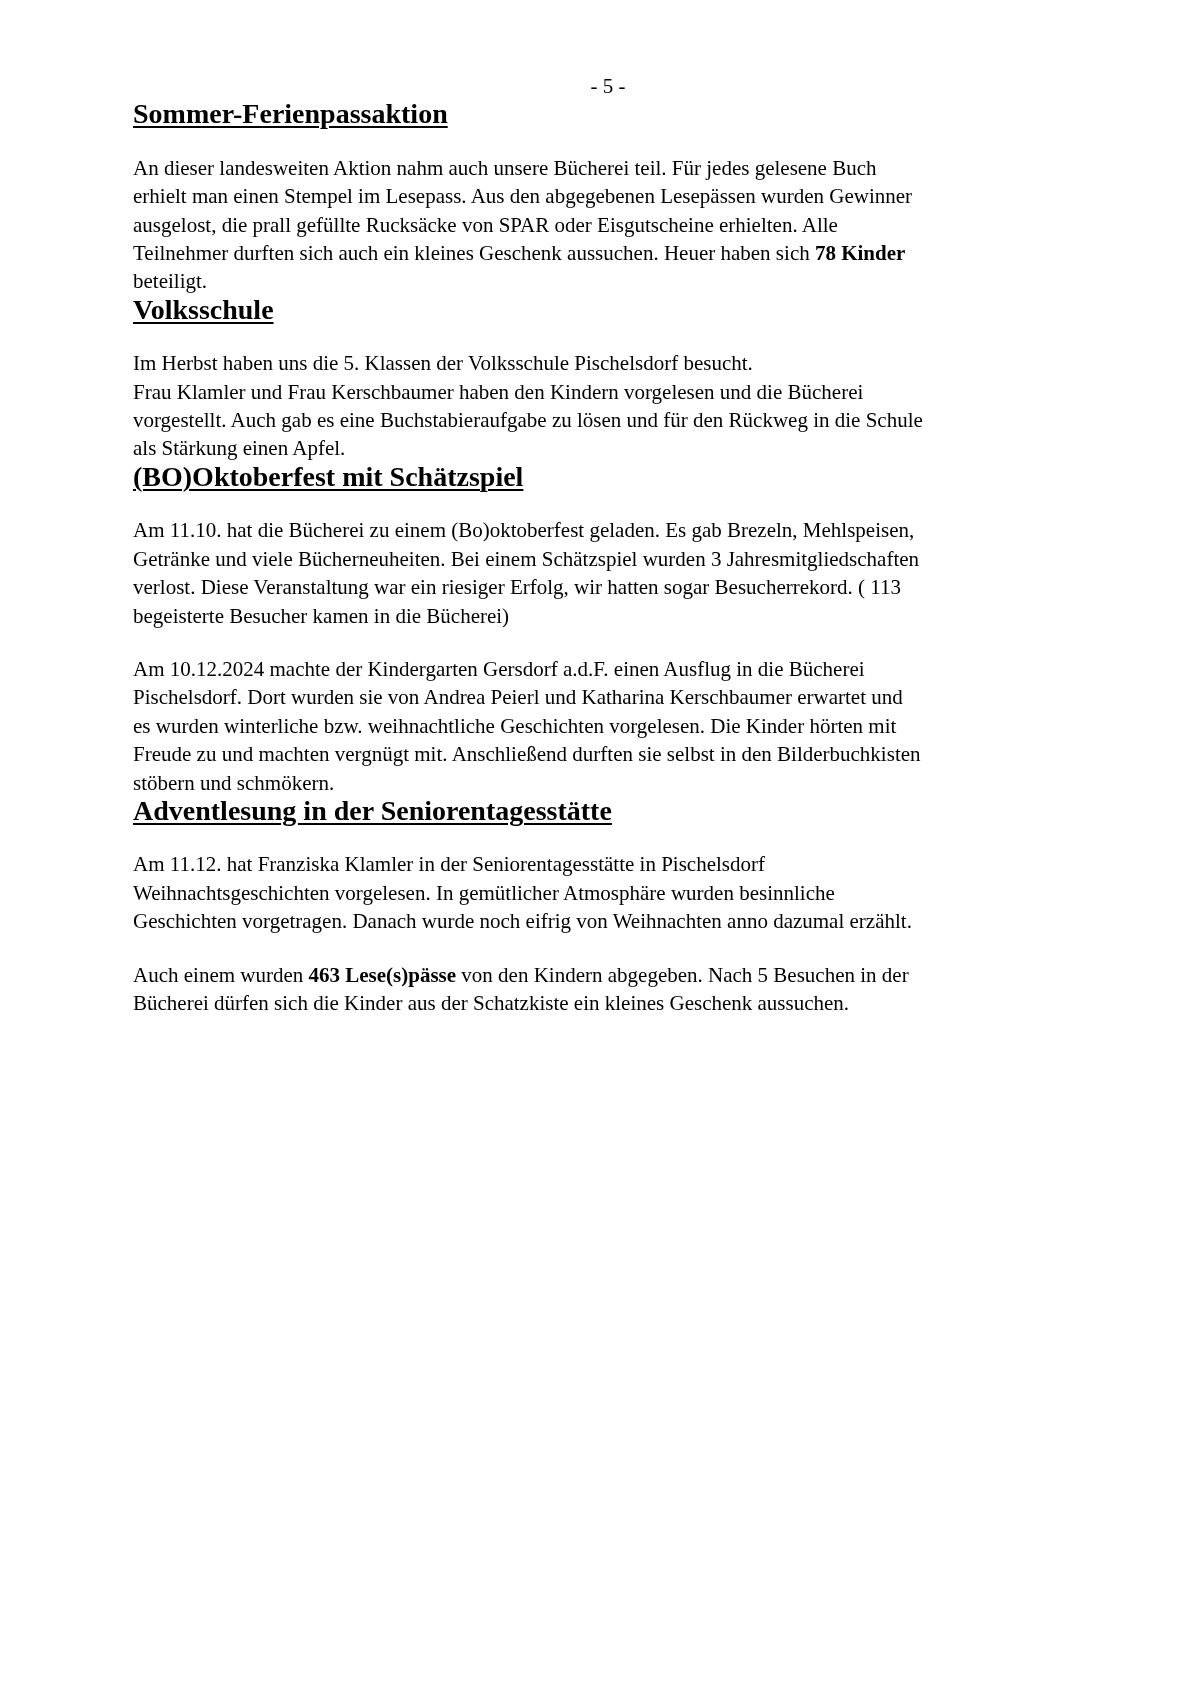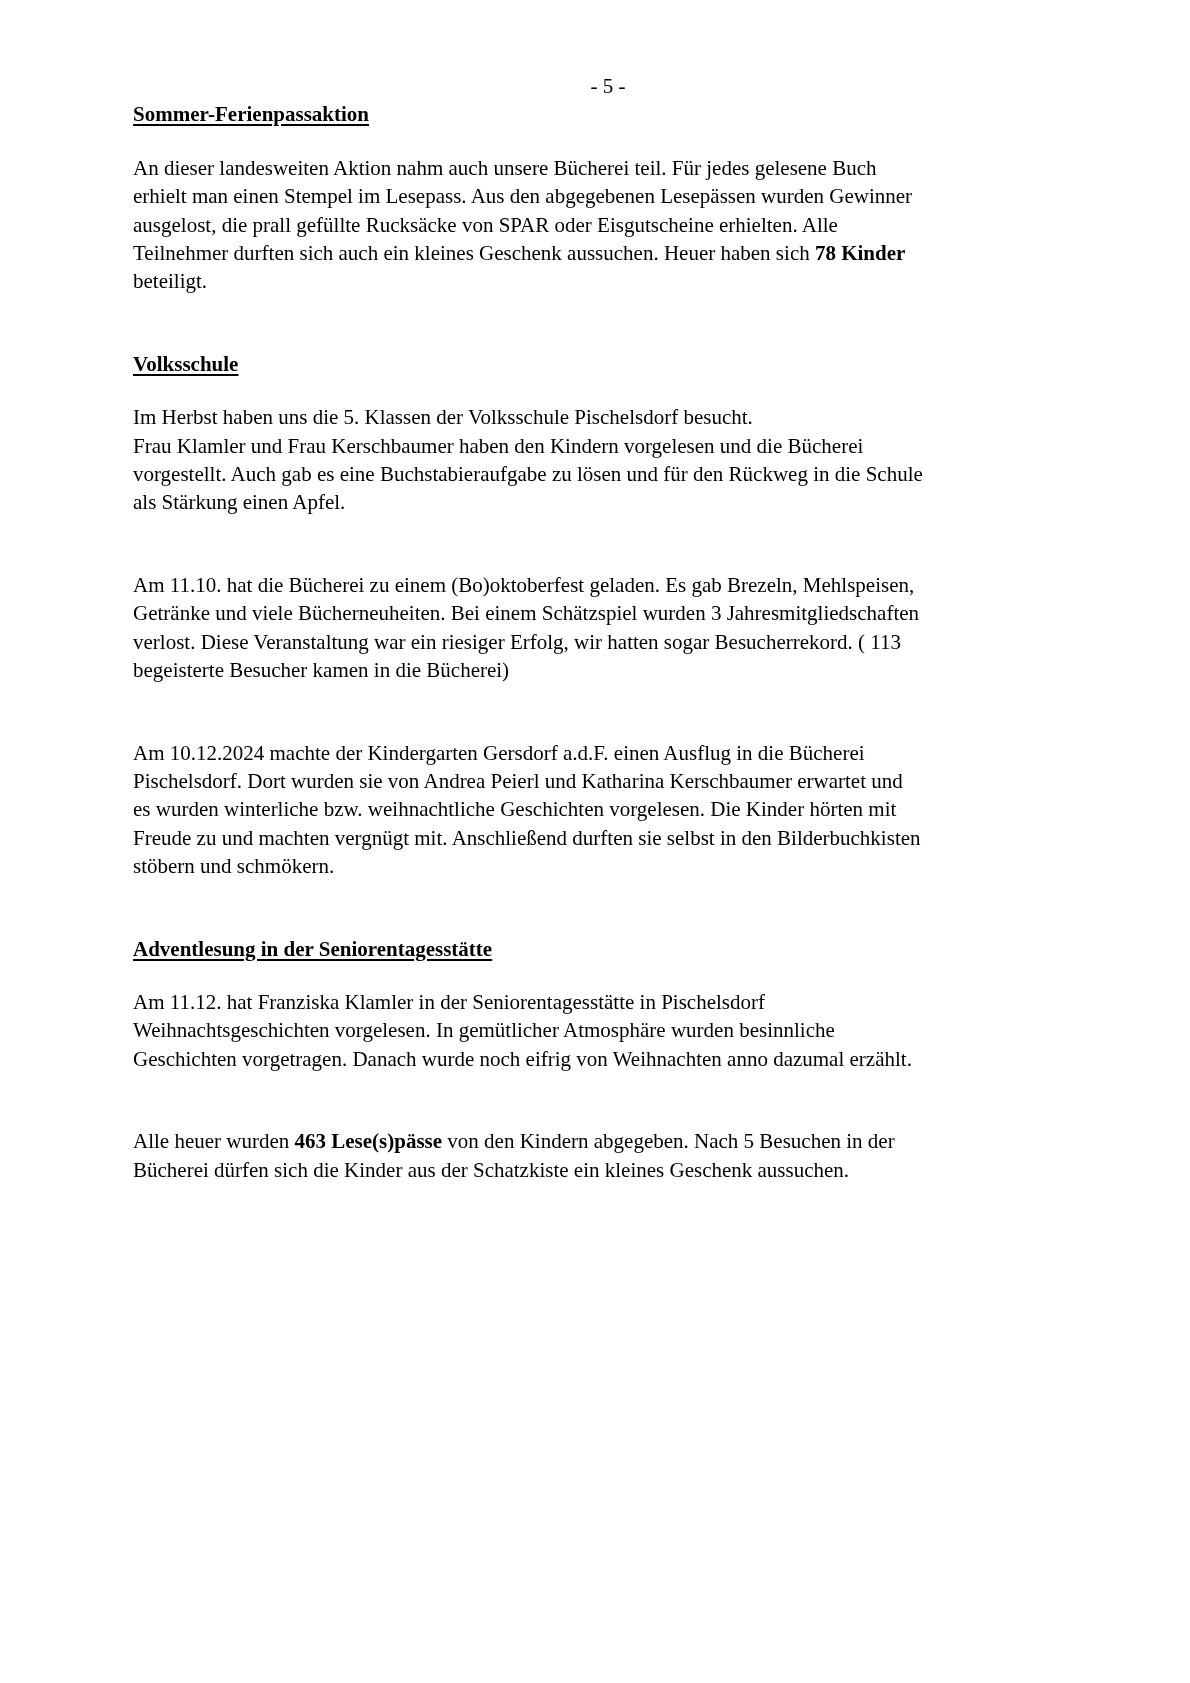--- a/index.html
+++ b/index.html
@@ -17,28 +17,27 @@
     font-family: "Liberation Serif", "DejaVu Serif", serif;
     font-size: 21px;
     line-height: 28.4px;
     padding: 72px 107px 0 133px;
     overflow: hidden;
   }
   .page-number {
     text-align: center;
   }
   .doc-section {
-    margin-top: 54px;
   }
   .doc-section:first-child {
     margin-top: 0;
   }
   h2.heading {
     margin: 0;
-    font-size: 21px;
+    font-size: 28px;
     line-height: 28.4px;
     font-weight: bold;
     text-decoration: underline;
     text-decoration-thickness: 2px;
     text-underline-offset: 3px;
   }
   p.para {
     margin: 25px 0 0 0;
     white-space: pre-line;
   }
@@ -61,20 +60,21 @@
 beteiligt.</span></p>
       </section>
       <section class="doc-section">
         <h2 class="heading">Volksschule</h2>
         <p class="para"><span>Im Herbst haben uns die 5. Klassen der Volksschule Pischelsdorf besucht.
 Frau Klamler und Frau Kerschbaumer haben den Kindern vorgelesen und die Bücherei
 vorgestellt. Auch gab es eine Buchstabieraufgabe zu lösen und für den Rückweg in die Schule
 als Stärkung einen Apfel.</span></p>
       </section>
       <section class="doc-section">
+        <h2 class="heading">(BO)Oktoberfest mit Schätzspiel</h2>
         <p class="para"><span>Am 11.10. hat die Bücherei zu einem (Bo)oktoberfest geladen. Es gab Brezeln, Mehlspeisen,
 Getränke und viele Bücherneuheiten. Bei einem Schätzspiel wurden 3 Jahresmitgliedschaften
 verlost. Diese Veranstaltung war ein riesiger Erfolg, wir hatten sogar Besucherrekord. ( 113
 begeisterte Besucher kamen in die Bücherei)</span></p>
       </section>
       <section class="doc-section">
       </section>
       <section class="doc-section">
         <p class="para"><span>Am 10.12.2024 machte der Kindergarten Gersdorf a.d.F. einen Ausflug in die Bücherei
 Pischelsdorf. Dort wurden sie von Andrea Peierl und Katharina Kerschbaumer erwartet und
@@ -82,17 +82,17 @@
 Freude zu und machten vergnügt mit. Anschließend durften sie selbst in den Bilderbuchkisten
 stöbern und schmökern.</span></p>
       </section>
       <section class="doc-section">
         <h2 class="heading">Adventlesung in der Seniorentagesstätte</h2>
         <p class="para"><span>Am 11.12. hat Franziska Klamler in der Seniorentagesstätte in Pischelsdorf
 Weihnachtsgeschichten vorgelesen. In gemütlicher Atmosphäre wurden besinnliche
 Geschichten vorgetragen. Danach wurde noch eifrig von Weihnachten anno dazumal erzählt.</span></p>
       </section>
       <section class="doc-section">
-        <p class="para"><span>Alle heuer wurden </span><b>463 Lese(s)pässe</b><span> von den Kindern abgegeben. Nach 5 Besuchen in der
+        <p class="para"><span>Auch einem wurden </span><b>463 Lese(s)pässe</b><span> von den Kindern abgegeben. Nach 5 Besuchen in der
 Bücherei dürfen sich die Kinder aus der Schatzkiste ein kleines Geschenk aussuchen.</span></p>
       </section>
     </main>
 </div>
 
 </body></html>

